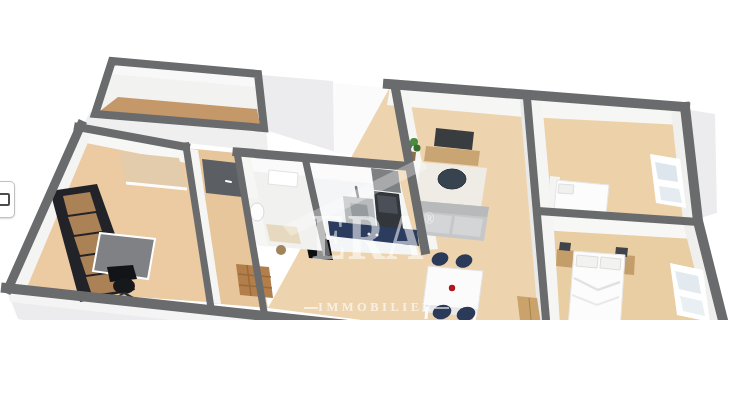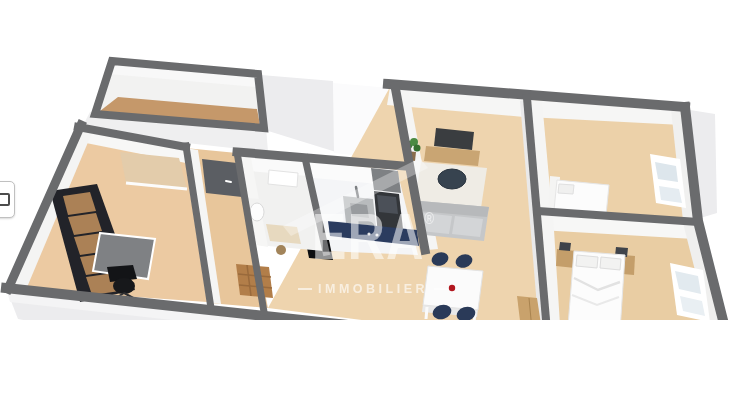--- a/index.html
+++ b/index.html
@@ -1,25 +1,25 @@
 <!DOCTYPE html>
 <html><head>
 <meta charset="utf-8">
 <style>
   html,body{margin:0;padding:0;background:#fff;}
   .stage{position:relative;width:750px;height:320px;background:#ffffff;overflow:hidden;
-         font-family:Liberation Sans, sans-serif;}
+         font-family:Liberation Serif, serif;}
   svg{position:absolute;left:0;top:0;}
   
   .watermark{position:absolute;left:297px;top:206px;width:152px;text-align:center;
              pointer-events:none;color:rgba(255,255,255,0.55);}
   .era-row{font-weight:bold;font-size:52px;line-height:0.95;letter-spacing:1px;
            transform:scaleY(1.25);transform-origin:center top;white-space:nowrap;}
   .era-row sup{font-size:13px;letter-spacing:0;vertical-align:28px;}
-  .immo-row{margin-top:27px;display:flex;align-items:center;justify-content:center;gap:6px;
+  .immo-row{margin-top:45px;display:flex;align-items:center;justify-content:flex-end;
             font-size:12.5px;font-weight:bold;letter-spacing:3.5px;color:rgba(255,255,255,0.62);
             white-space:nowrap;}
   .wline{display:block;width:14px;height:2px;background:rgba(255,255,255,0.6);flex:none;}
   
   .edge-btn{position:absolute;left:-12px;top:181px;width:27px;height:37px;background:#ffffff;
             border:1px solid #c0c0c0;border-radius:5px;box-shadow:0 1px 2px rgba(0,0,0,0.15);
             display:flex;align-items:center;justify-content:flex-end;padding-right:4px;
             box-sizing:border-box;cursor:pointer;}
   .edge-ico{display:block;width:9px;height:9px;border:2px solid #4c4c4c;border-radius:2px;}
 </style>

